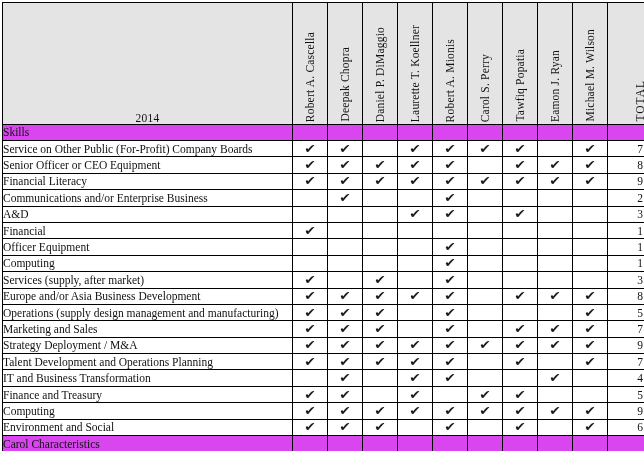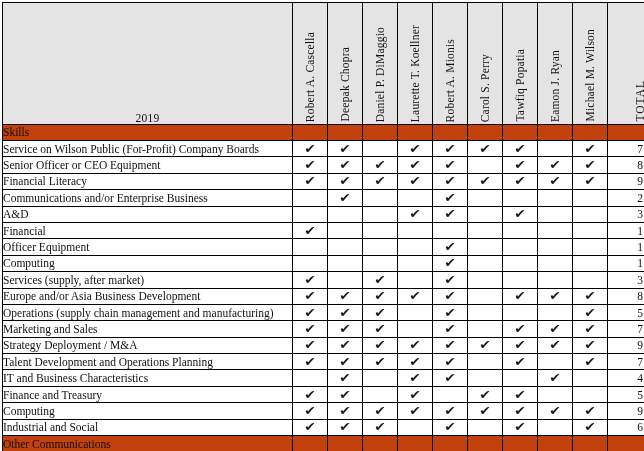--- a/index.html
+++ b/index.html
@@ -61,21 +61,21 @@
     transform: rotate(180deg);
     white-space: nowrap;
     font-size: 11.5px;
     letter-spacing: .2px;
   }
   th.vert-head.total-head .vtext {
     letter-spacing: 1px;
   }
   
   tr.section-row td {
-    background: #c2410c;
+    background: #d946ef;
     height: 15px;
   }
   td.section-label {
     font-weight: bold;
     font-size: 12px;
     padding-left: 4px;
     text-align: left;
   }
   
   tr.data-row td { height: 15.4px; }
@@ -120,21 +120,21 @@
       <col class="c-person">
         <col class="c-person">
         <col class="c-person">
       <col class="c-person">
         <col class="c-person">
         <col class="c-person">
       <col class="c-total">
     </colgroup>
     <thead>
       <tr class="header-row" id="header-row">
-        <th class="corner-head">2019</th>
+        <th class="corner-head">2014</th>
 
       <th class="vert-head"><span class="vtext">Robert A. Cascella</span></th>
           <th class="vert-head"><span class="vtext">Deepak Chopra</span></th>
           <th class="vert-head"><span class="vtext">Daniel P. DiMaggio</span></th>
           <th class="vert-head"><span class="vtext">Laurette T. Koellner</span></th>
           <th class="vert-head"><span class="vtext">Robert A. Mionis</span></th>
           <th class="vert-head"><span class="vtext">Carol S. Perry</span></th>
           <th class="vert-head"><span class="vtext">Tawfiq Popatia</span></th>
           <th class="vert-head"><span class="vtext">Eamon J. Ryan</span></th>
           <th class="vert-head"><span class="vtext">Michael M. Wilson</span></th>
@@ -149,21 +149,21 @@
           <td></td>
           <td></td>
           <td></td>
           <td></td>
           <td></td>
           <td></td>
           <td></td>
           <td></td>
         </tr>
         <tr class="data-row">
-          <td class="row-label">Service on Wilson Public (For-Profit) Company Boards</td>
+          <td class="row-label">Service on Other Public (For-Profit) Company Boards</td>
           <td class="mark-cell"><span class="chk">✔</span></td>
           <td class="mark-cell"><span class="chk">✔</span></td>
           <td class="mark-cell"></td>
           <td class="mark-cell"><span class="chk">✔</span></td>
           <td class="mark-cell"><span class="chk">✔</span></td>
           <td class="mark-cell"><span class="chk">✔</span></td>
           <td class="mark-cell"><span class="chk">✔</span></td>
           <td class="mark-cell"></td>
           <td class="mark-cell"><span class="chk">✔</span></td>
           <td class="total-cell">7</td>
@@ -279,21 +279,21 @@
           <td class="mark-cell"><span class="chk">✔</span></td>
           <td class="mark-cell"><span class="chk">✔</span></td>
           <td class="mark-cell"><span class="chk">✔</span></td>
           <td class="mark-cell"></td>
           <td class="mark-cell"><span class="chk">✔</span></td>
           <td class="mark-cell"><span class="chk">✔</span></td>
           <td class="mark-cell"><span class="chk">✔</span></td>
           <td class="total-cell">8</td>
         </tr>
         <tr class="data-row">
-          <td class="row-label">Operations (supply chain management and manufacturing)</td>
+          <td class="row-label">Operations (supply design management and manufacturing)</td>
           <td class="mark-cell"><span class="chk">✔</span></td>
           <td class="mark-cell"><span class="chk">✔</span></td>
           <td class="mark-cell"><span class="chk">✔</span></td>
           <td class="mark-cell"></td>
           <td class="mark-cell"><span class="chk">✔</span></td>
           <td class="mark-cell"></td>
           <td class="mark-cell"></td>
           <td class="mark-cell"></td>
           <td class="mark-cell"><span class="chk">✔</span></td>
           <td class="total-cell">5</td>
@@ -331,21 +331,21 @@
           <td class="mark-cell"><span class="chk">✔</span></td>
           <td class="mark-cell"><span class="chk">✔</span></td>
           <td class="mark-cell"><span class="chk">✔</span></td>
           <td class="mark-cell"></td>
           <td class="mark-cell"><span class="chk">✔</span></td>
           <td class="mark-cell"></td>
           <td class="mark-cell"><span class="chk">✔</span></td>
           <td class="total-cell">7</td>
         </tr>
         <tr class="data-row">
-          <td class="row-label">IT and Business Characteristics</td>
+          <td class="row-label">IT and Business Transformation</td>
           <td class="mark-cell"></td>
           <td class="mark-cell"><span class="chk">✔</span></td>
           <td class="mark-cell"></td>
           <td class="mark-cell"><span class="chk">✔</span></td>
           <td class="mark-cell"><span class="chk">✔</span></td>
           <td class="mark-cell"></td>
           <td class="mark-cell"></td>
           <td class="mark-cell"><span class="chk">✔</span></td>
           <td class="mark-cell"></td>
           <td class="total-cell">4</td>
@@ -370,34 +370,34 @@
           <td class="mark-cell"><span class="chk">✔</span></td>
           <td class="mark-cell"><span class="chk">✔</span></td>
           <td class="mark-cell"><span class="chk">✔</span></td>
           <td class="mark-cell"><span class="chk">✔</span></td>
           <td class="mark-cell"><span class="chk">✔</span></td>
           <td class="mark-cell"><span class="chk">✔</span></td>
           <td class="mark-cell"><span class="chk">✔</span></td>
           <td class="total-cell">9</td>
         </tr>
         <tr class="data-row">
-          <td class="row-label">Industrial and Social</td>
+          <td class="row-label">Environment and Social</td>
           <td class="mark-cell"><span class="chk">✔</span></td>
           <td class="mark-cell"><span class="chk">✔</span></td>
           <td class="mark-cell"><span class="chk">✔</span></td>
           <td class="mark-cell"></td>
           <td class="mark-cell"><span class="chk">✔</span></td>
           <td class="mark-cell"></td>
           <td class="mark-cell"><span class="chk">✔</span></td>
           <td class="mark-cell"></td>
           <td class="mark-cell"><span class="chk">✔</span></td>
           <td class="total-cell">6</td>
         </tr>
         <tr class="section-row">
-          <td class="section-label">Other Communications</td>
+          <td class="section-label">Carol Characteristics</td>
           <td></td>
           <td></td>
           <td></td>
           <td></td>
           <td></td>
           <td></td>
           <td></td>
           <td></td>
           <td></td>
           <td></td>

